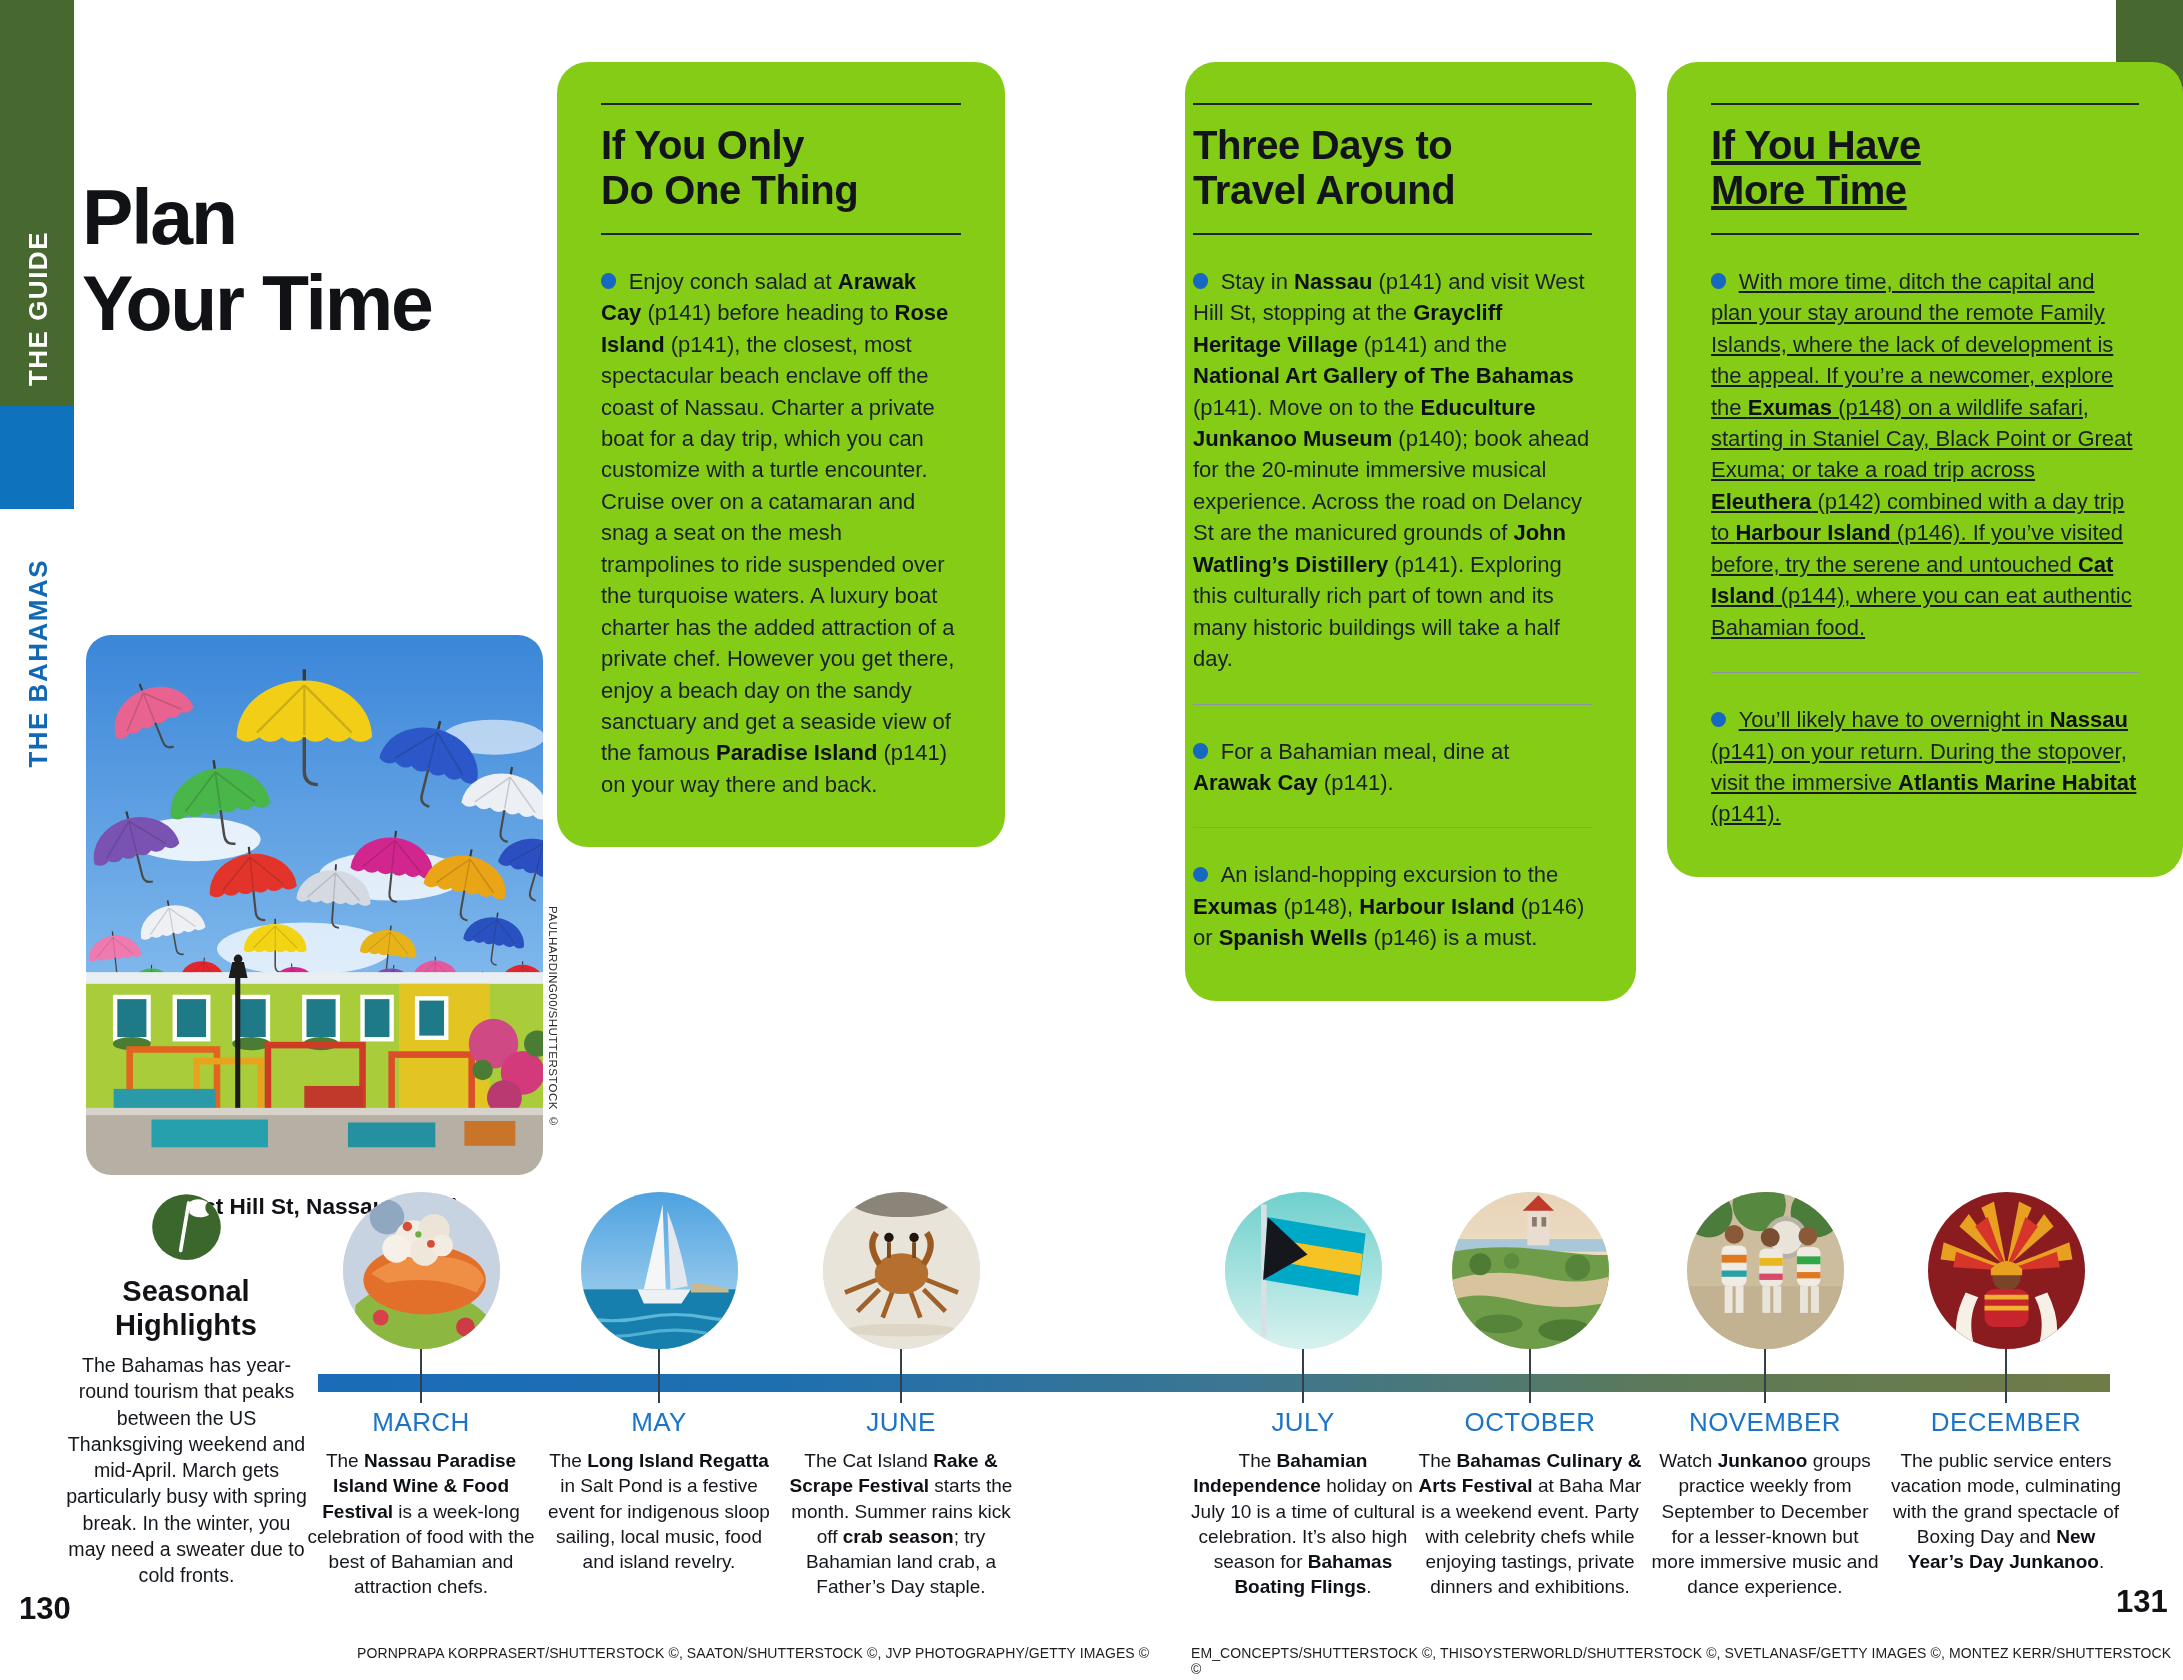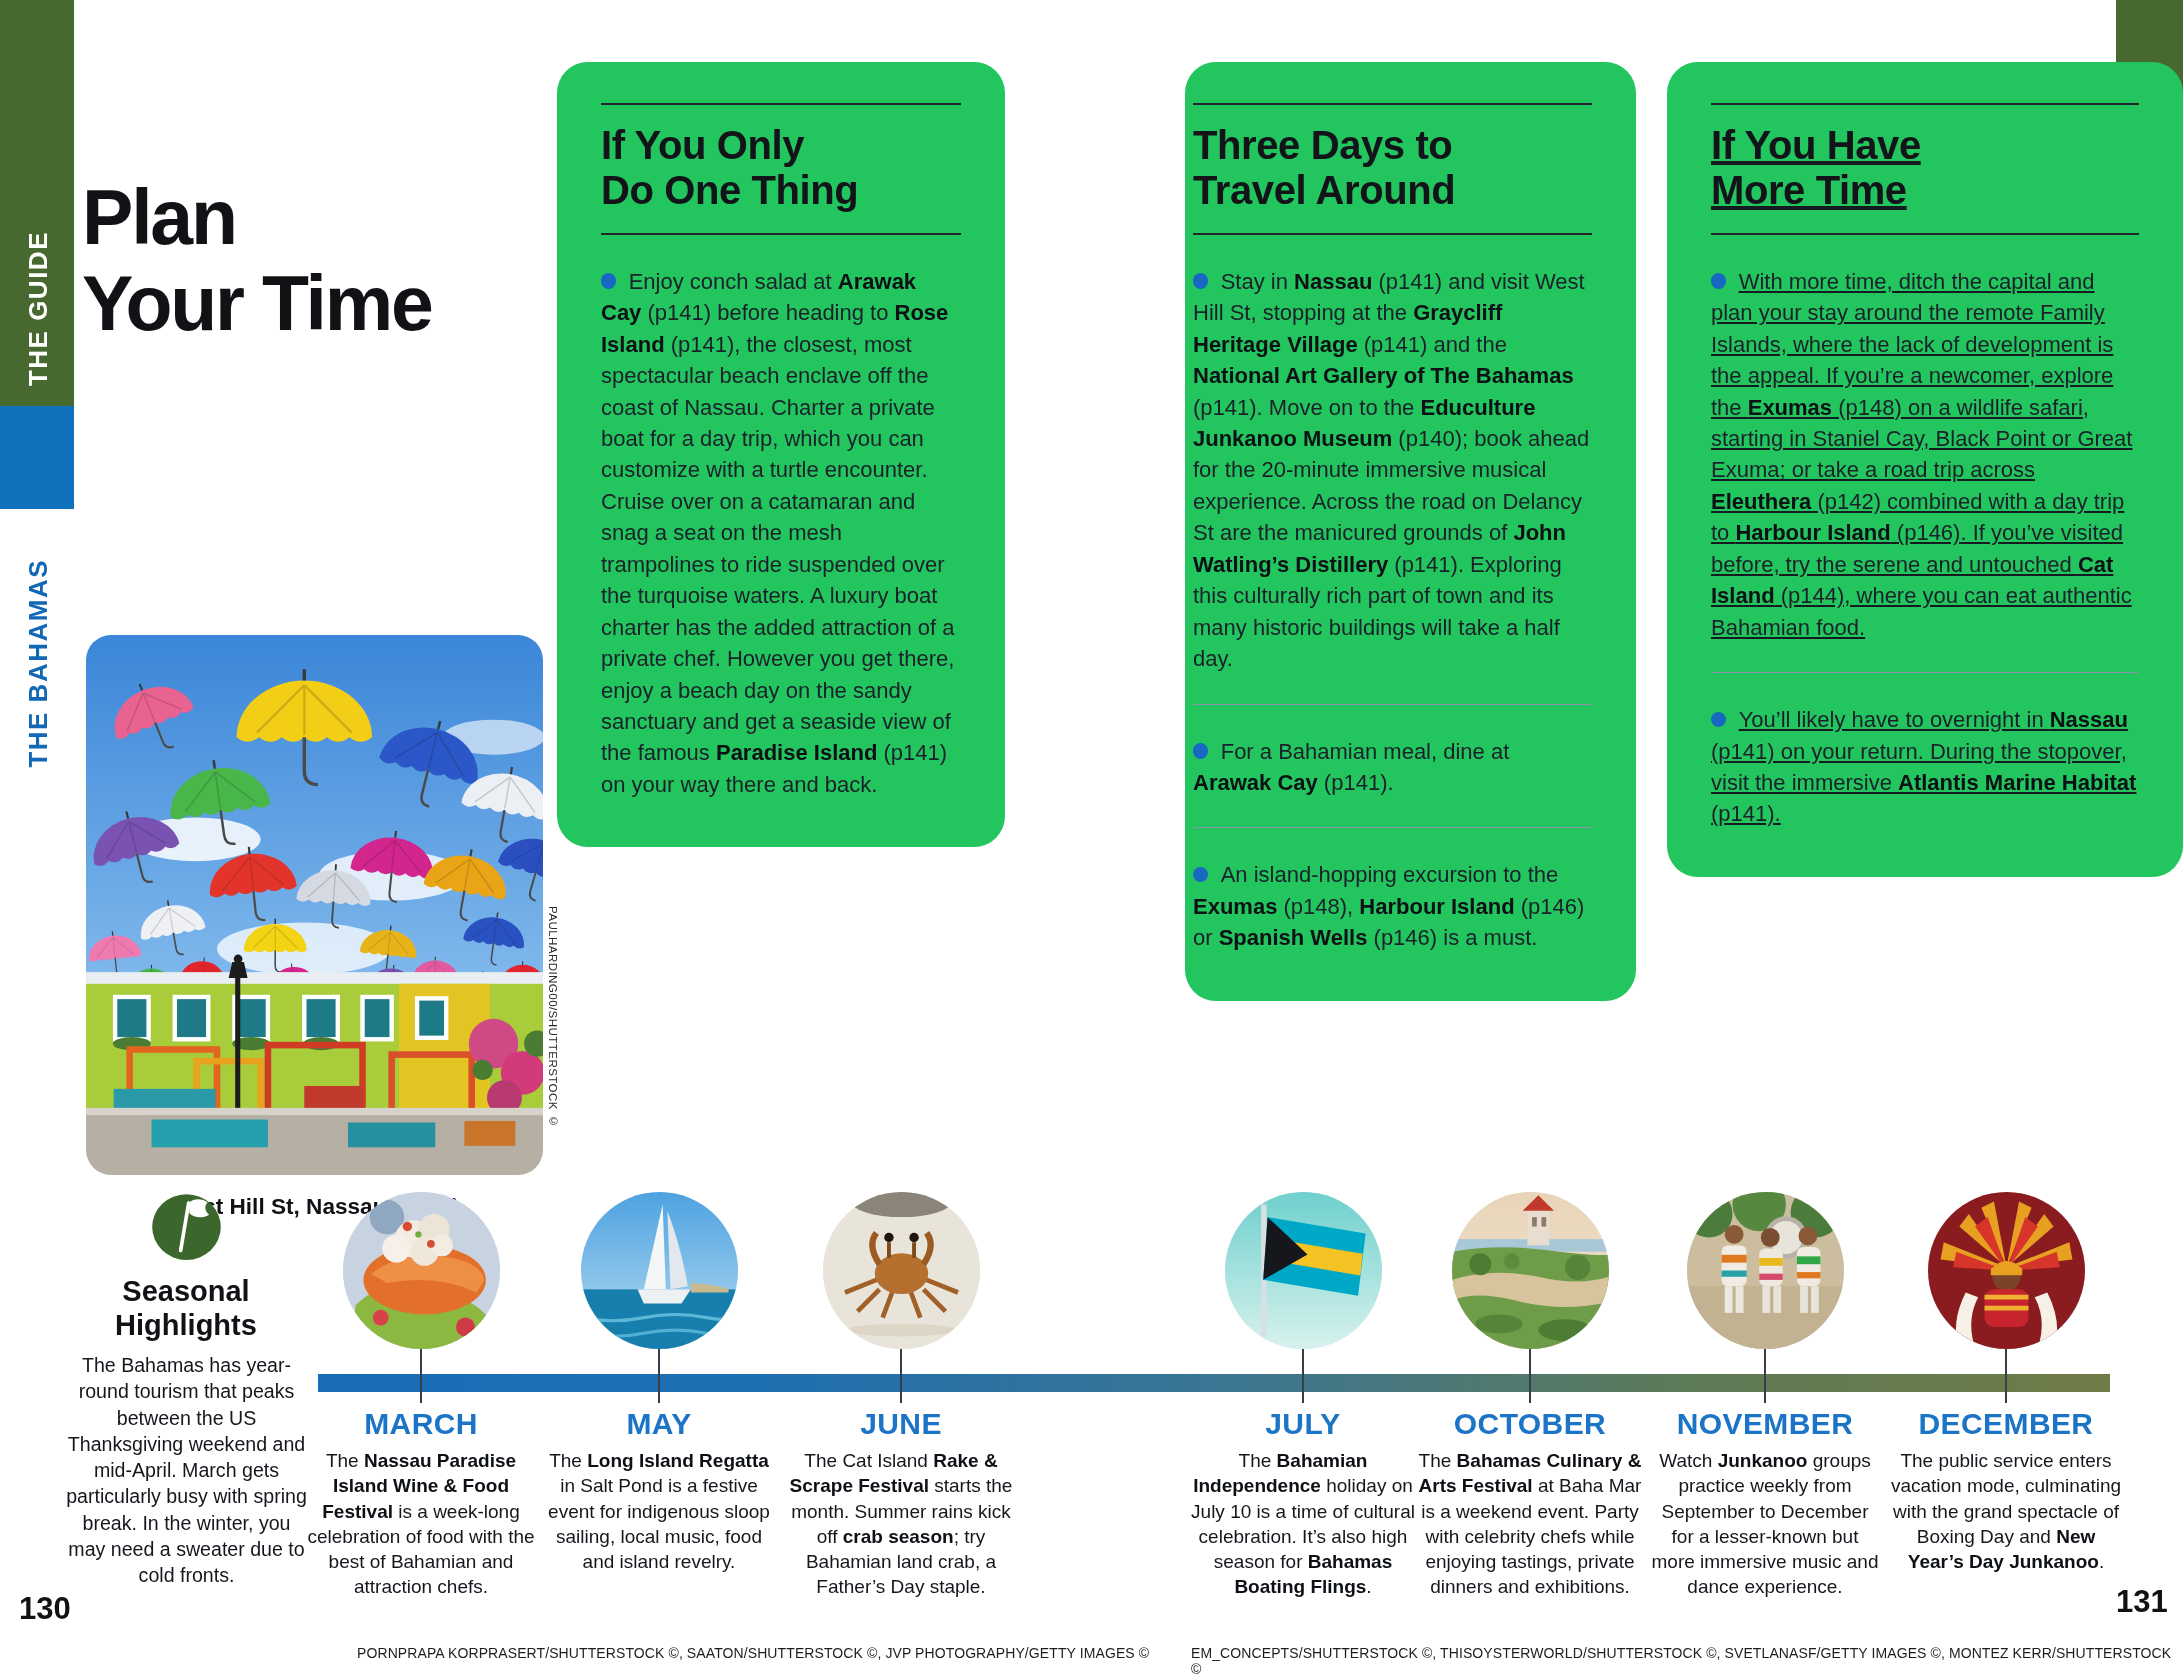--- a/index.html
+++ b/index.html
@@ -15,21 +15,21 @@
               line-height:1.12;letter-spacing:-2.2px;color:#101216;white-space:pre-line;}
   .intro-par{position:absolute;left:84px;top:341px;width:437px;font-size:27px;line-height:1.43;
              color:#14181d;letter-spacing:-0.2px;}
   .photo-frame{position:absolute;left:86px;top:635px;width:457px;height:540px;border-radius:25px;
                overflow:hidden;}
   .photo-frame svg{display:block;width:100%;height:100%;}
   .photo-credit{position:absolute;left:547px;top:906px;font-size:11.6px;color:#2a2a2a;letter-spacing:0.4px;}
   .photo-caption{position:absolute;left:86px;top:1194px;width:457px;text-align:center;
                  font-weight:700;font-size:22.6px;color:#101216;}
   
-  .box{position:absolute;top:62px;background:#22c55e;border-radius:31px;
+  .box{position:absolute;top:62px;background:#84cc16;border-radius:31px;
        padding:41px 44px 47px 44px;box-sizing:border-box;}
   #box-one{left:557px;width:448px;}
   #box-three{left:1185px;width:451px;padding-left:8px;}
   #box-more{left:1667px;width:516px;text-decoration:underline;}
   .box .rule{border:none;border-top:2.2px solid #22262c;margin:0;}
   .box h2{margin:17.5px 0 19px 0;font-size:40px;line-height:1.14;font-weight:700;
           letter-spacing:-0.4px;color:#121419;white-space:pre-line;}
   .bullet{margin:31px 0 0 0;font-size:22px;line-height:1.43;color:#1b212a;}
   .bullet .dot{display:inline-block;width:15.3px;height:15.3px;border-radius:50%;
                background:#1668c0;margin-right:12.4px;}
@@ -43,21 +43,21 @@
                  font-size:19.6px;line-height:1.34;color:#14181d;}
   
   .timeline-bar{position:absolute;left:318px;top:1374px;width:1792px;height:18px;
      background:linear-gradient(90deg,#1a6cb8 0%,#1e6fb0 25%,#3d7690 52%,#5d7a58 76%,#6f7c46 100%);}
   .month{position:absolute;top:1192px;width:240px;text-align:center;}
   .month .mphoto{position:relative;width:157px;height:157px;border-radius:50%;overflow:hidden;
                  margin:0 auto;z-index:2;background:#dde5ec;}
   .month .mphoto svg{display:block;width:100%;height:100%;}
   .month .tick{position:absolute;left:50%;top:154px;width:2.2px;height:57px;margin-left:-1.1px;
                background:#33404c;z-index:1;}
-  .month .mlabel{position:absolute;top:215px;left:0;right:0;font-size:30px;font-weight:700;
+  .month .mlabel{position:absolute;top:215px;left:0;right:0;font-size:26px;font-weight:400;
                  color:#1b74c6;letter-spacing:0.4px;}
   .month .mdesc{position:absolute;top:256px;left:2.9px;right:2.9px;font-size:19px;line-height:1.33;
                 color:#14181d;}
   
   .page-number{position:absolute;font-size:31px;font-weight:700;color:#101216;}
   #pn-left{left:19px;top:1591px;}
   #pn-right{left:2116px;top:1584px;}
   .credits{position:absolute;top:1605px;font-size:14px;letter-spacing:0.1px;color:#1d1d1d;margin-top:40px;}
   #credits-left{left:357px;}
   #credits-right{left:1191px;}

